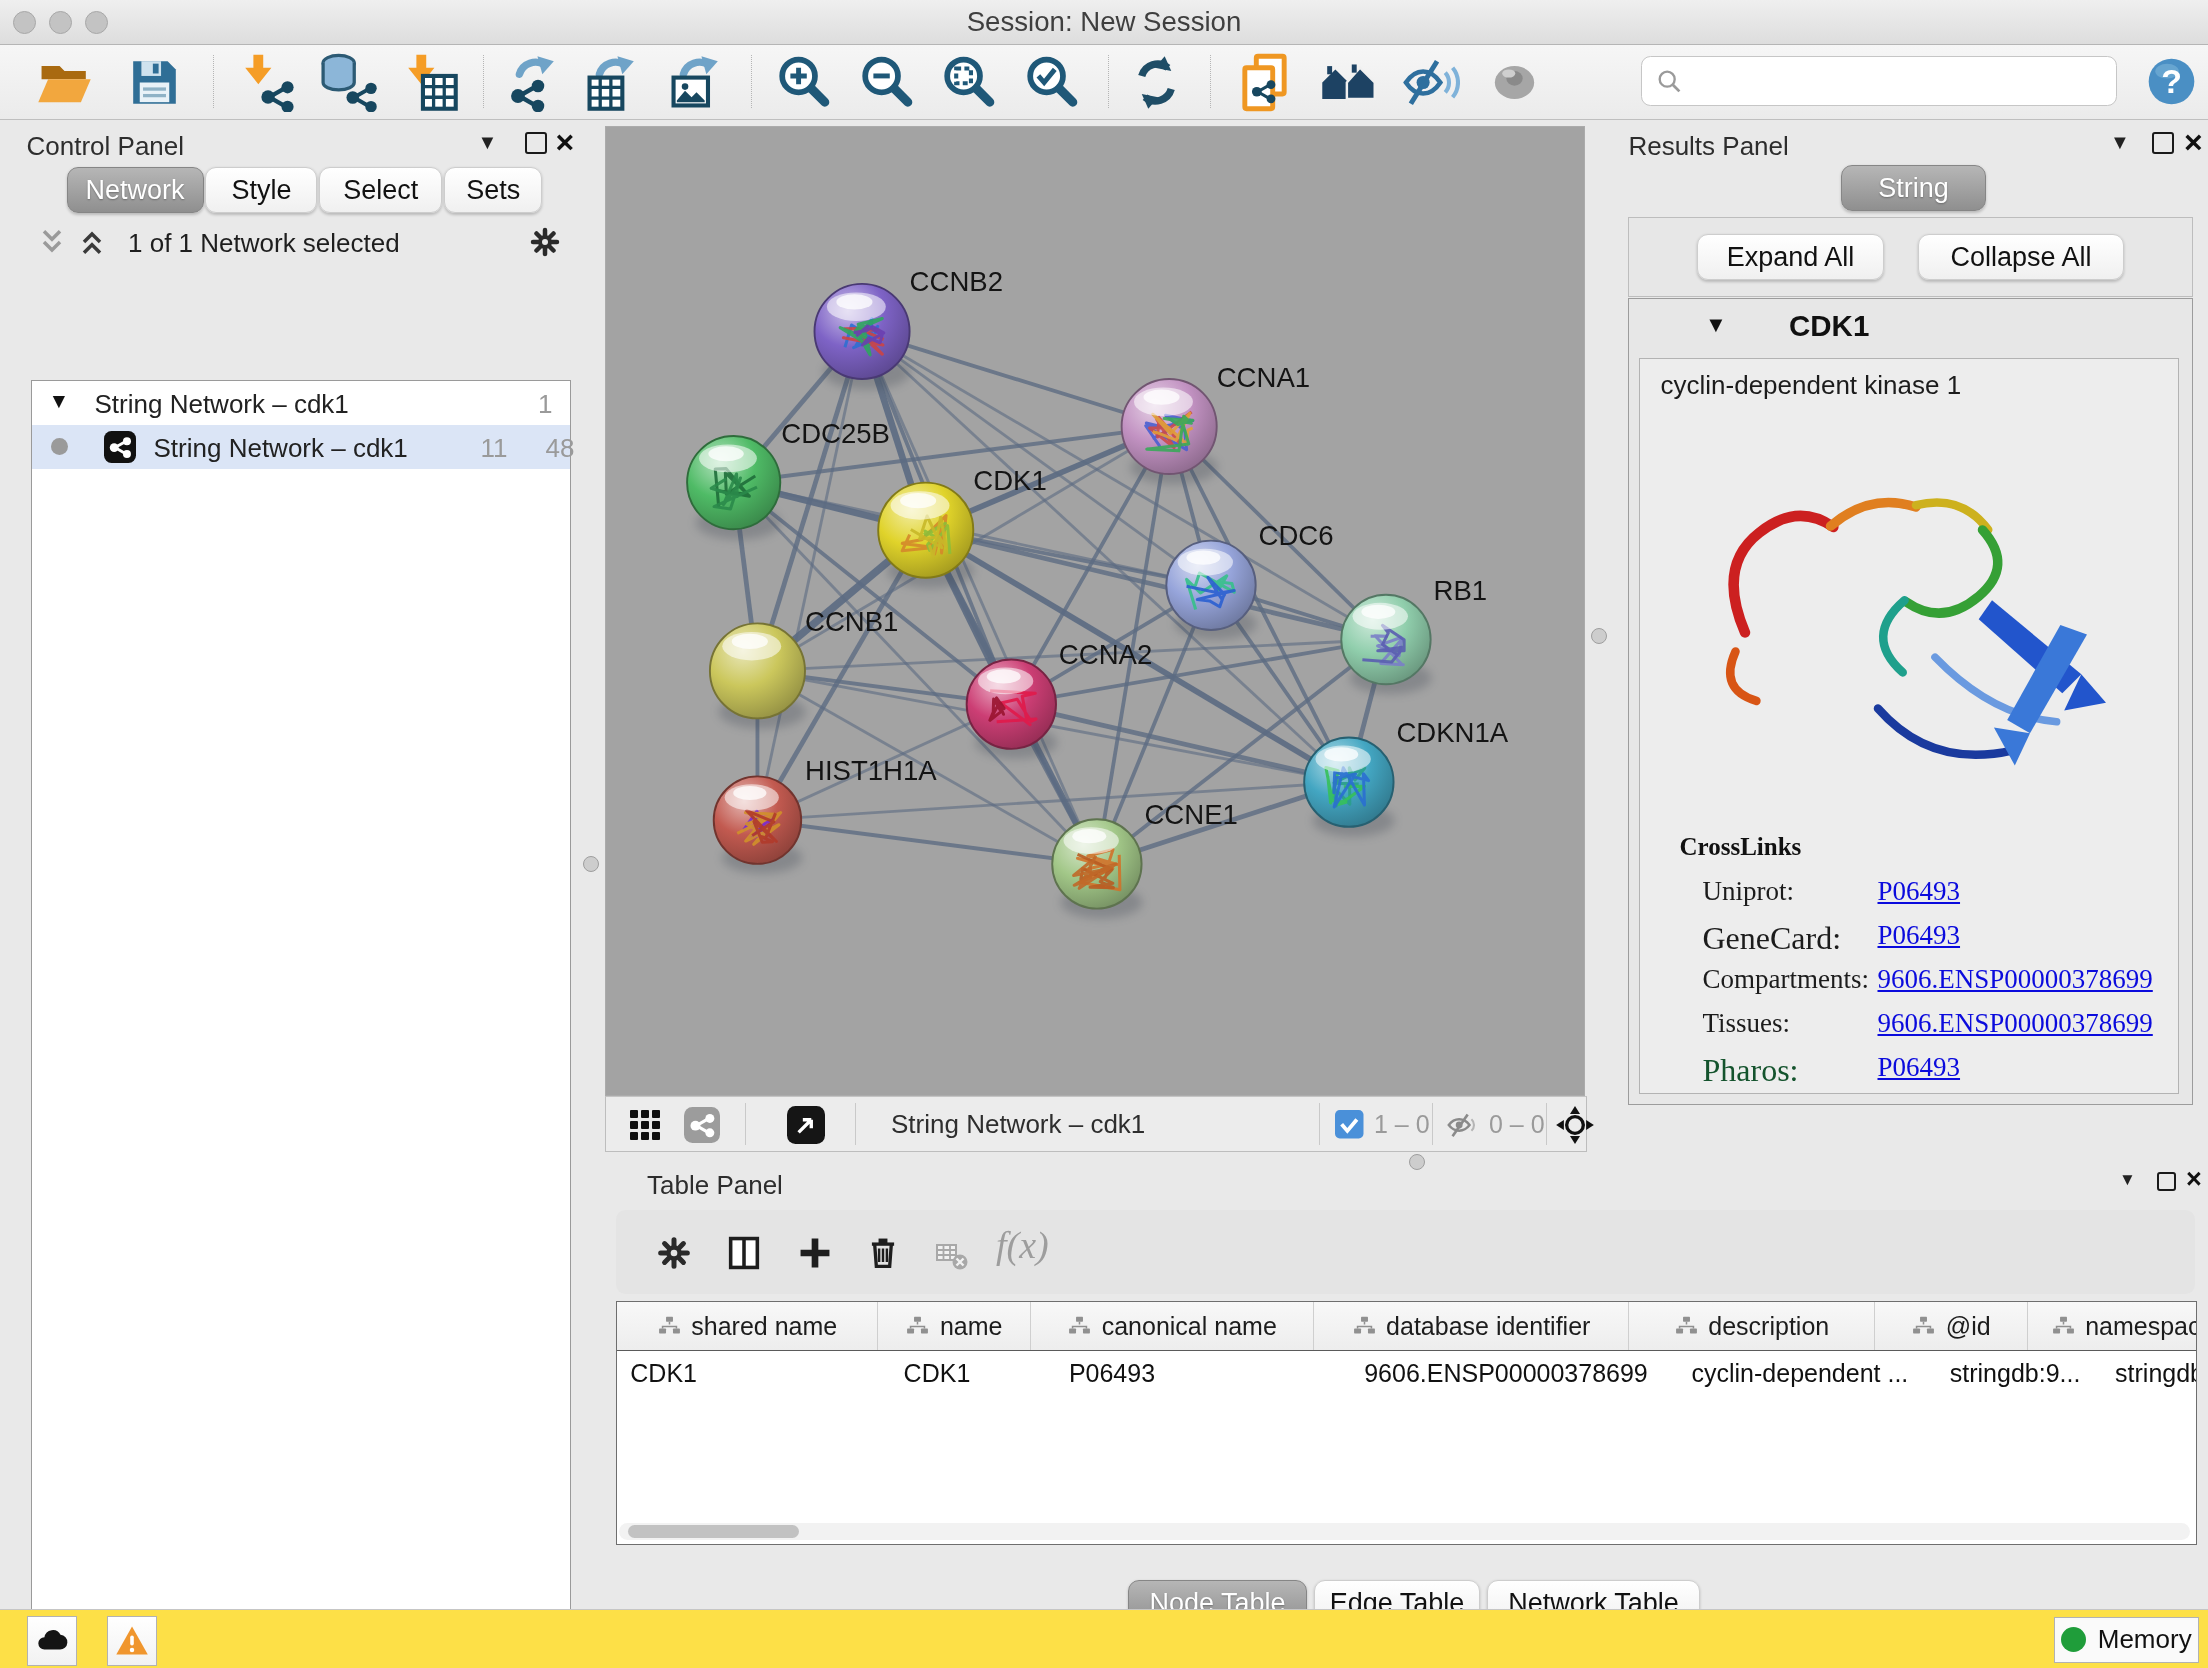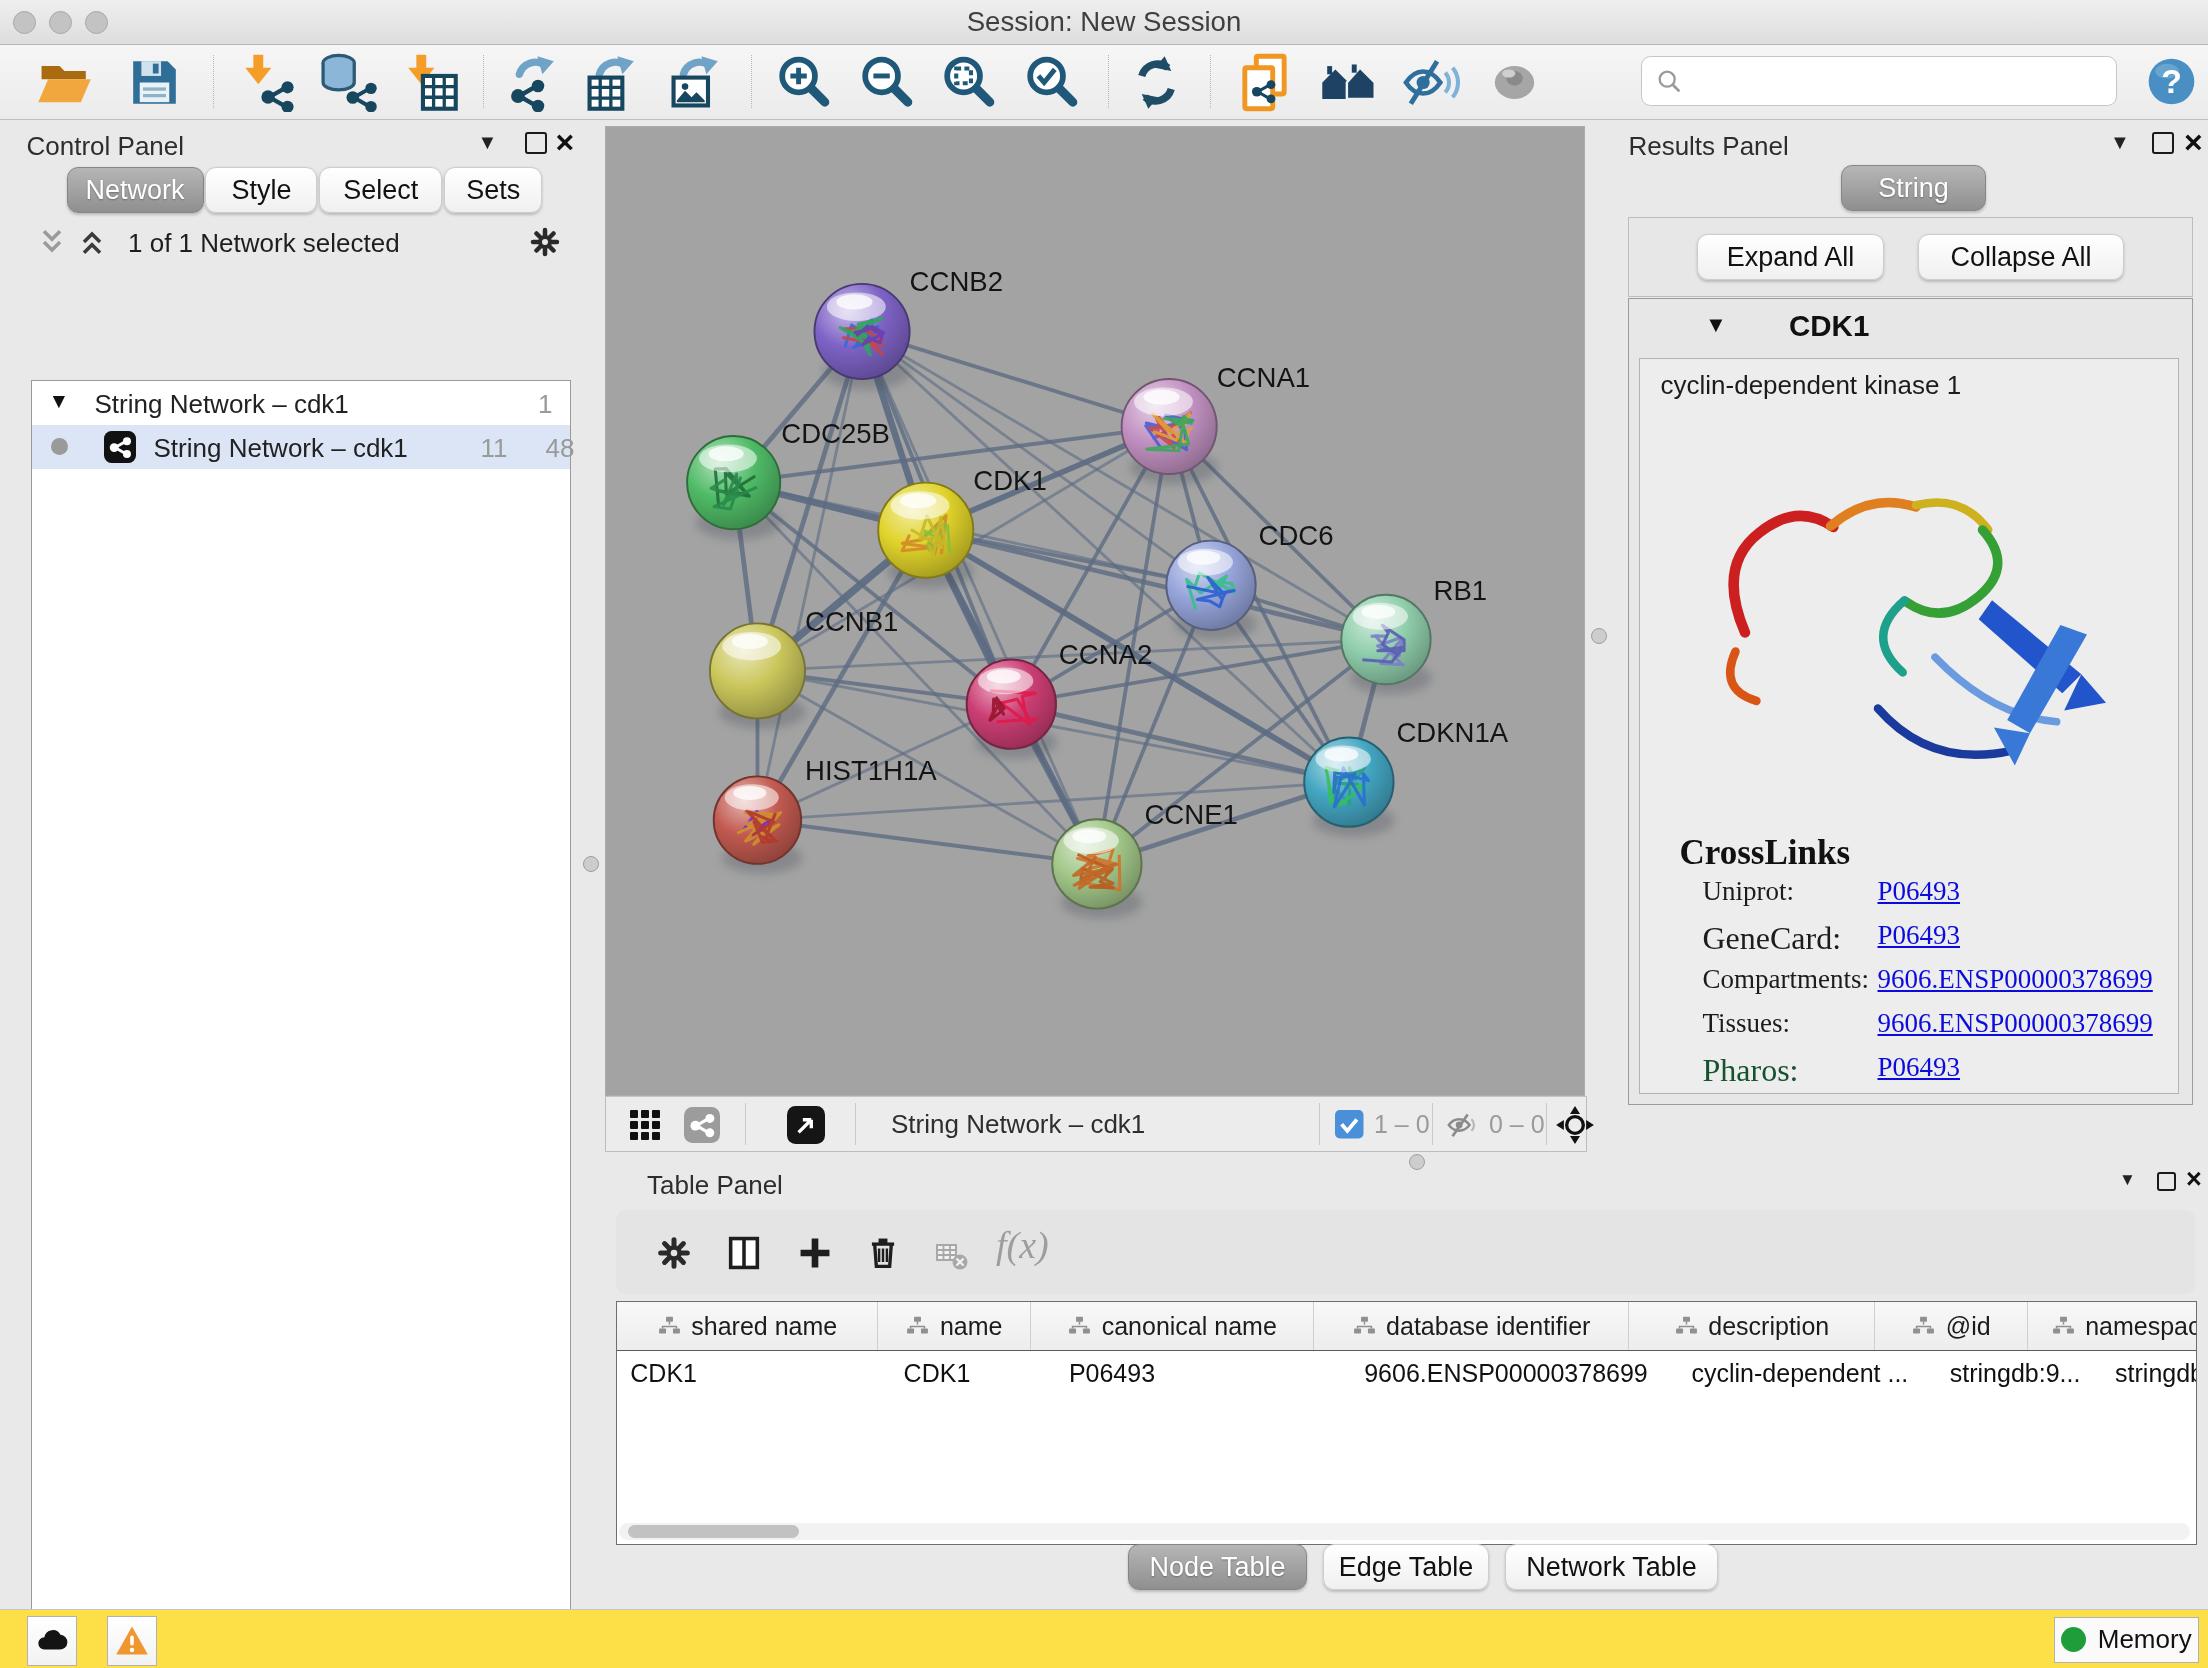--- a/index.html
+++ b/index.html
@@ -49,21 +49,21 @@
   .tp-toolbox{left:616px;top:1210px;width:1579px;height:84px;background:#e4e4e4;border-radius:9.5px;position:absolute}
   .tbl{left:616px;top:1301px;width:1579px;height:242px;background:#fff;border:1.9px solid #6e6e6e;position:absolute;overflow:hidden}
   .tbl-head{display:flex;height:48px;background:linear-gradient(#f8f8f8,#ededed);border-bottom:1.9px solid #5a5a5a}
   .th{display:flex;align-items:center;justify-content:center;gap:9.5px;border-right:1px solid #cfcfcf;
       font-size:25px;color:#1c1c1c;overflow:hidden;white-space:nowrap;flex:0 0 auto}
   .tbl-row{display:flex;height:44px}
   .td{padding-left:13.3px;font-size:25px;color:#111;display:flex;align-items:center;overflow:hidden;
       white-space:nowrap;flex:0 0 auto}
   .hscroll{position:absolute;left:1.9px;bottom:3.8px;width:1571px;height:17px;background:#f2f2f2;border-radius:8.6px}
   .hthumb{position:absolute;left:9.5px;top:1.9px;width:171px;height:13.3px;background:#c2c2c2;border-radius:6.7px}
-  .bottom-tabs{left:1128px;top:1544px;position:absolute;display:flex;gap:16px}
+  .bottom-tabs{left:1128px;top:1580px;position:absolute;display:flex;gap:7px}
   
   .statusbar{left:0;top:1609px;width:2208px;height:59px;background:#fde047;border-top:1px solid #c6c6c6}
   .sq-btn{width:48px;height:48px;background:linear-gradient(#ffffff,#f2f2f2);border:1.9px solid #b2b2b2;
           display:flex;align-items:center;justify-content:center;position:absolute;top:5.7px}
   .handle{width:14.3px;height:14.3px;border-radius:50%;background:#cdcdcd;border:1px solid #9e9e9e;position:absolute}
   .flexrow{display:flex;align-items:center}
 </style>
 </head>
 <body>
 
@@ -569,21 +569,21 @@
         <path d="M238 196 q-44 38 -2 76" stroke="#1fa08c" stroke-width="9"></path>
         <path d="M270 256 q60 62 128 68" stroke="#6a9ae0" stroke-width="8"></path>
         <path d="M210 310 q56 64 142 44" stroke="#1a3a9e" stroke-width="9"></path>
         <path d="M330 196 L424 274 L404 294 L316 216 Z" fill="#2255cc" stroke="none"></path>
         <path d="M424 274 l26 30 -44 8z" fill="#2255cc" stroke="none"></path>
         <path d="M430 232 L370 336 L346 322 L402 222 Z" fill="#3a78d8" stroke="none"></path>
         <path d="M370 336 l-16 34 -22 -40z" fill="#3a78d8" stroke="none"></path>
       </g>
     </svg>
 
-    <span class="abs serif" style="left:40px;top:474px;font-size:35px;font-weight:bold;color:#111">CrossLinks</span>
+    <span class="abs serif" style="left:40px;top:474px;font-size:25px;font-weight:bold;color:#111">CrossLinks</span>
 
     <div class="abs" style="left:63px;top:517px;width:457px">
       <div style="display:flex;height:44px">
         <span class="serif" style="width:175px;font-size:27px;color:#1c1c1c">Uniprot:</span>
         <span class="serif xlink" style="font-size:27px">P06493</span>
       </div>
       <div style="display:flex;height:44px">
         <span class="serif" style="width:175px;font-size:32px;color:#1c1c1c">GeneCard:</span>
         <span class="serif xlink" style="font-size:27px">P06493</span>
       </div>

